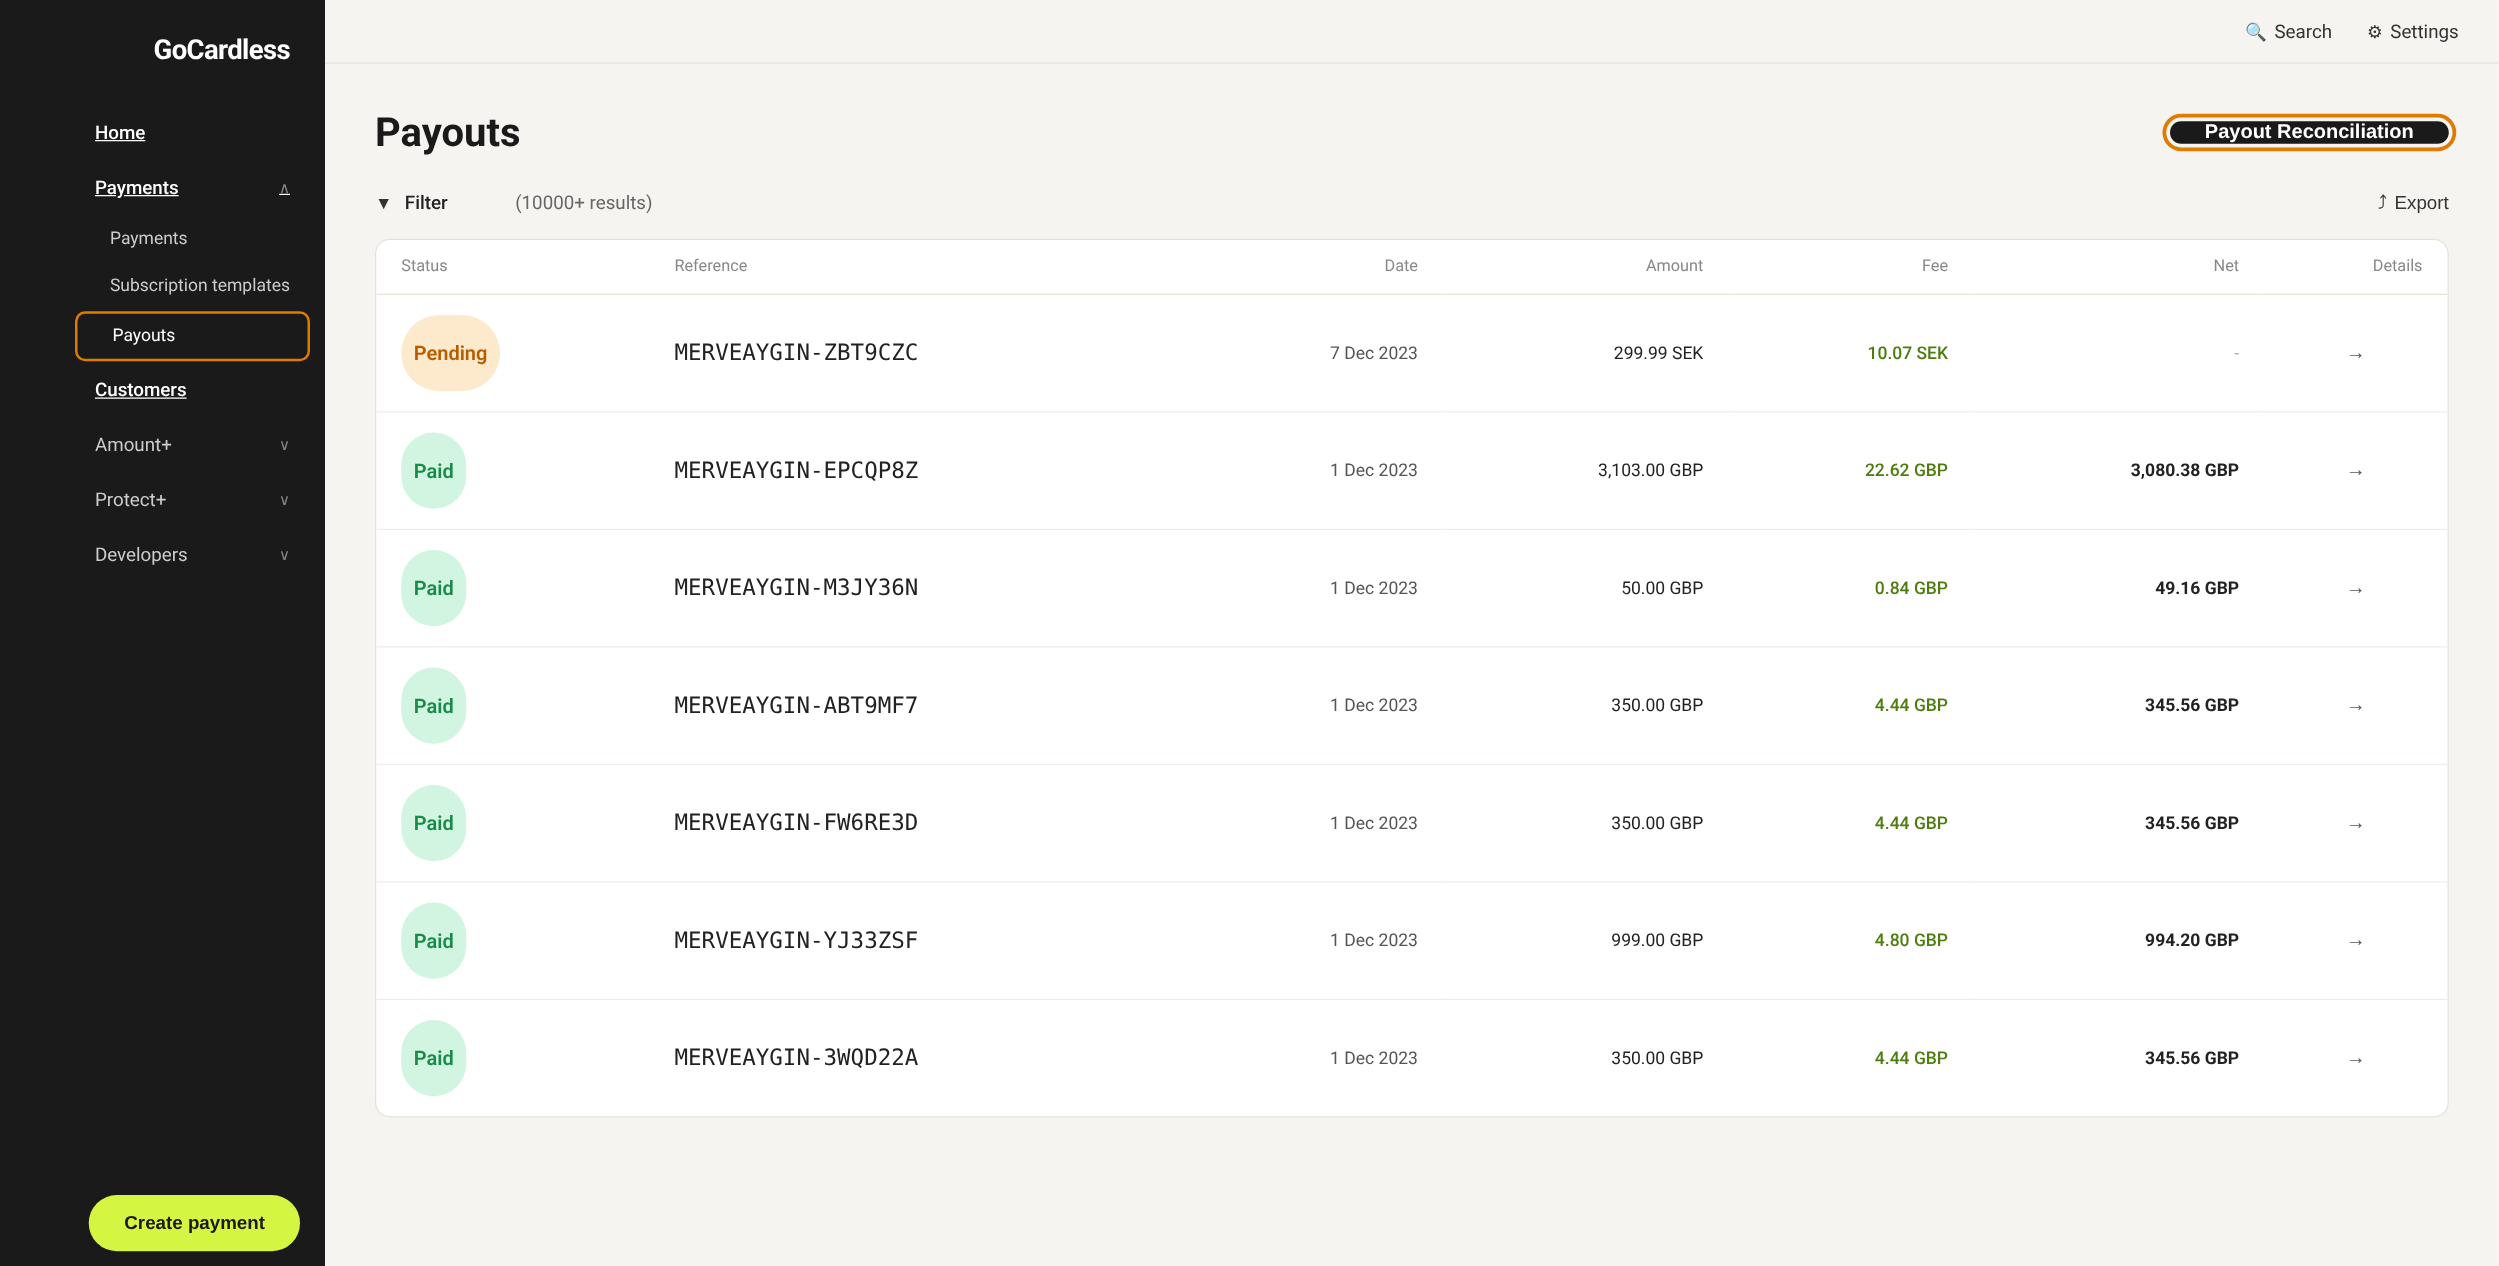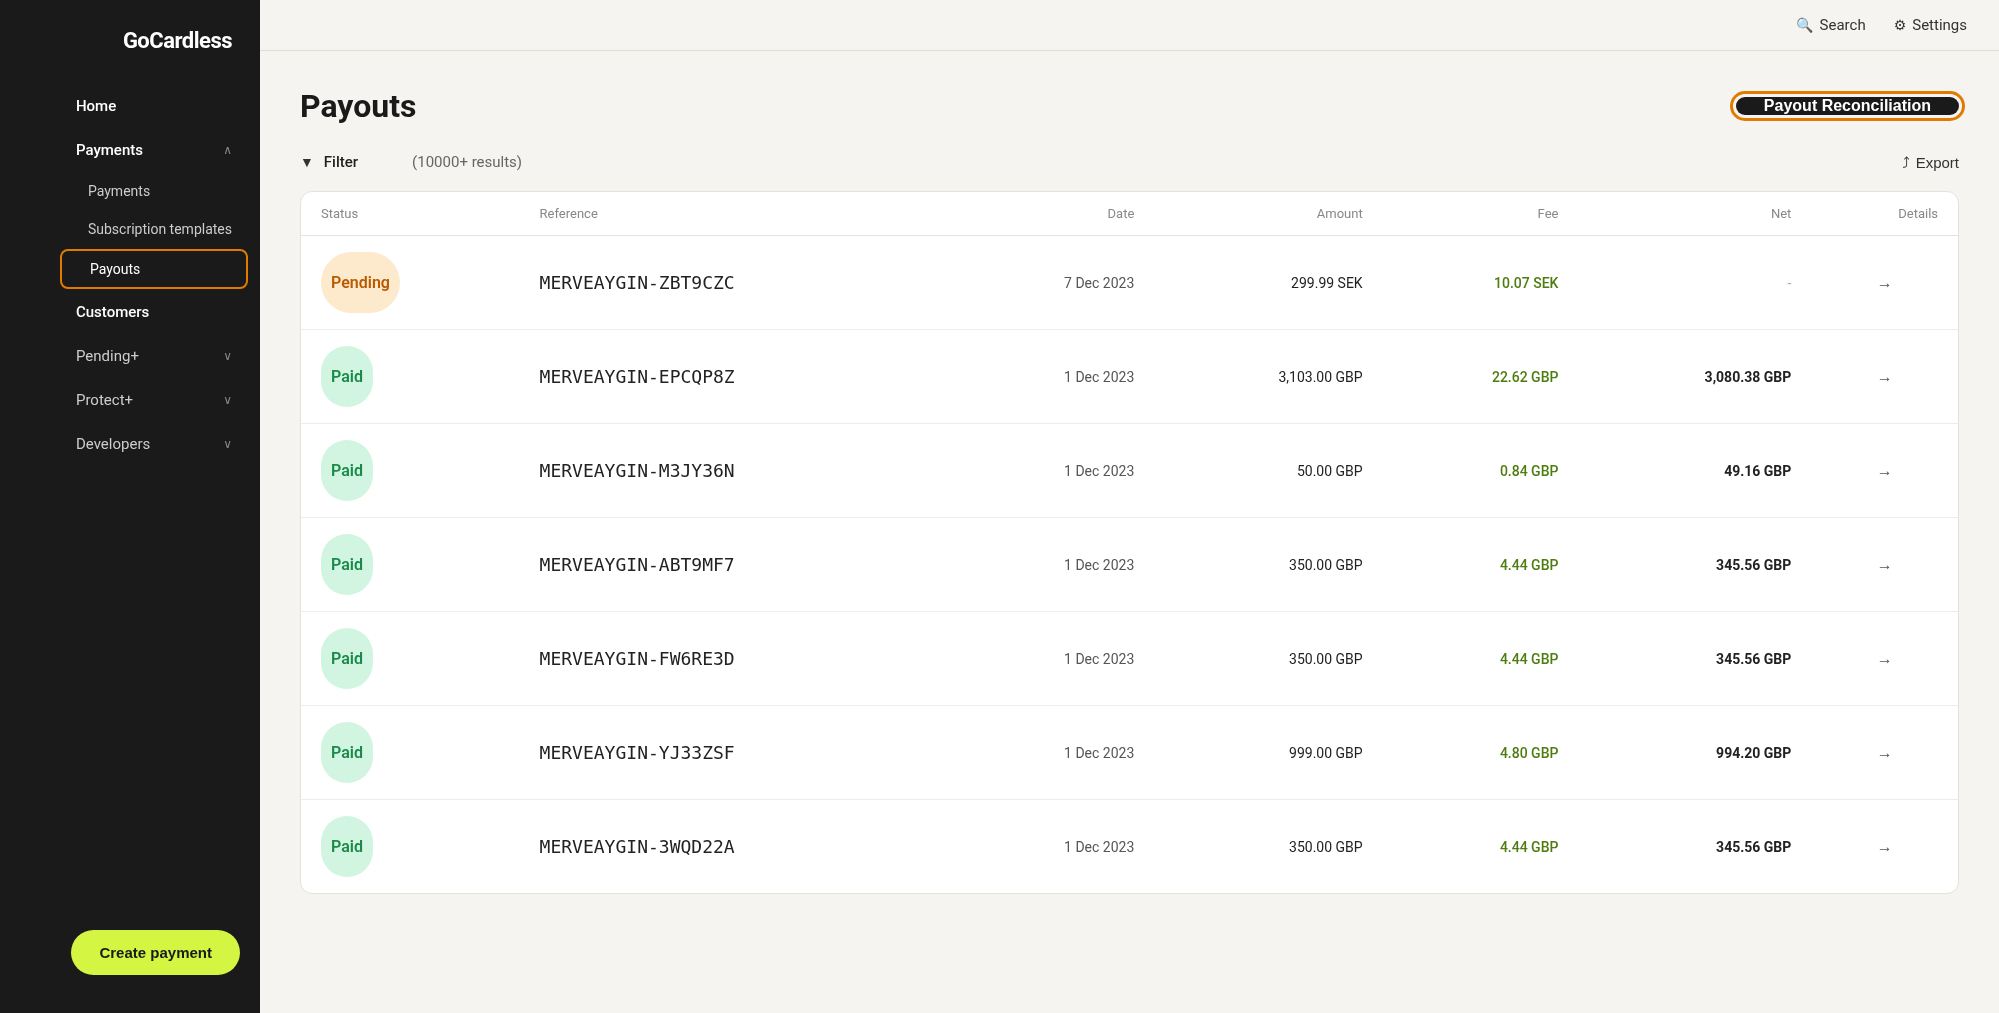--- a/index.html
+++ b/index.html
@@ -32,38 +32,38 @@
       align-items: center;
       justify-content: space-between;
       padding: 12px 16px;
       border-radius: 8px;
       cursor: pointer;
       font-size: 15px;
       color: #ccc;
       margin-bottom: 2px;
       user-select: none;
     }
-    .nav-item.active { color: #fff; font-weight: 500; }
+    .nav-item.active { color: #fff; font-weight: 500; text-decoration: underline; }
     .nav-item .chevron { font-size: 12px; color: #888; }
     .nav-sub-item {
       display: flex;
       align-items: center;
       padding: 10px 16px 10px 28px;
       border-radius: 8px;
       cursor: pointer;
       font-size: 14px;
       color: #ccc;
       margin-bottom: 2px;
     }
     .nav-sub-item.highlighted-sub {
       border: 2px solid #e07b00;
       color: #fff;
       border-radius: 8px;
     }
-    .sidebar-bottom { padding: 20px 20px 38px; }
+    .sidebar-bottom { padding: 20px 20px 12px; }
     .create-payment-btn {
       background: #d4f542;
       color: #1a1a1a;
       border: none;
       border-radius: 999px;
       padding: 14px 28px;
       font-size: 15px;
       font-weight: 600;
       cursor: pointer;
       width: 100%;
@@ -241,21 +241,21 @@
 
     <div class="nav-sub-item highlighted-sub">
       <span>Payouts</span>
     </div>
 
     <div class="nav-item active">
       <span>Customers</span>
     </div>
 
     <div class="nav-item">
-      <span>Pending+</span>
+      <span>Amount+</span>
       <span class="chevron">∨</span>
     </div>
 
     <div class="nav-item">
       <span>Protect+</span>
       <span class="chevron">∨</span>
     </div>
 
     <div class="nav-item">
       <span>Developers</span>

